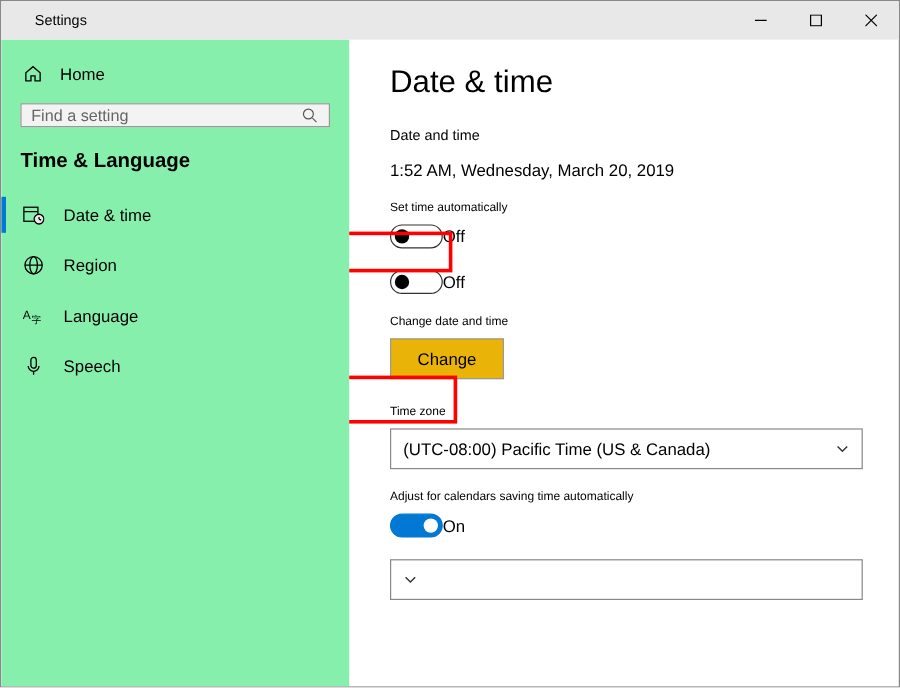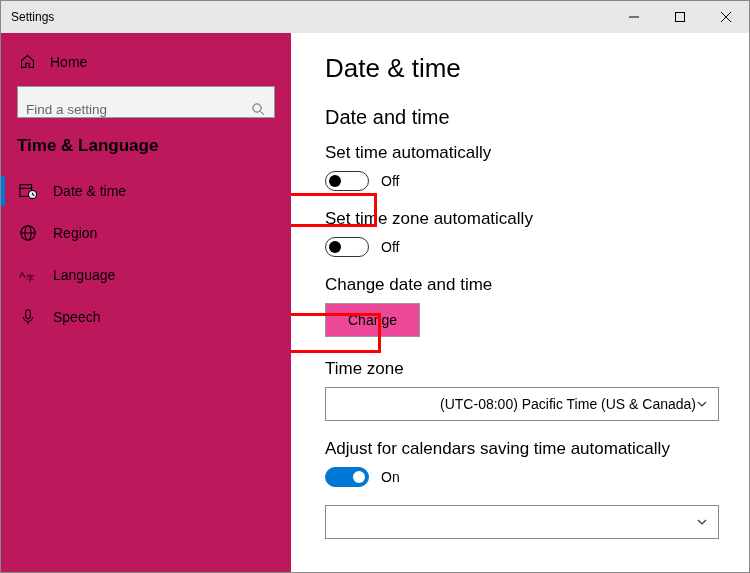--- a/index.html
+++ b/index.html
@@ -1,46 +1,46 @@
 <!DOCTYPE html>
 <html><head>
 <meta charset="utf-8">
 <style>
   * { margin: 0; padding: 0; box-sizing: border-box; font-family: "Segoe UI", Arial, sans-serif; }
   body { background: #fff; }
   .window { width: 750px; height: 573px; border: 1px solid #888; position: relative; display: flex; flex-direction: column; overflow: hidden; }
   .titlebar { height: 32px; display: flex; align-items: center; justify-content: space-between; background: #e8e8e8; }
-  .titlebar-left { display: flex; align-items: center; padding-left: 10px; gap: 8px; }
+  .titlebar-left { display: flex; align-items: center; padding-left: 28px; gap: 8px; }
   .titlebar-title { font-size: 12px; color: #000; }
   .title-controls { display: flex; }
   .tc-btn { width: 46px; height: 32px; display: flex; align-items: center; justify-content: center; color: #000; }
   .body { flex: 1; display: flex; overflow: hidden; }
-  .sidebar { width: 290px; background: #be185d; padding-top: 10px; }
+  .sidebar { width: 290px; background: #86efac; padding-top: 10px; }
   .nav-home { display: flex; align-items: center; gap: 14px; padding: 10px 18px; font-size: 14px; color: #000; }
   .search-wrap { padding: 6px 16px 12px 16px; }
-  .search { display: flex; align-items: flex-end; border: 1px solid #999; background: #f3f3f3; height: 32px; padding: 0 8px; }
+  .search { display: flex; align-items: center; border: 1px solid #999; background: #f3f3f3; height: 20px; padding: 0 8px; }
   .search input { flex: 1; border: none; background: transparent; font-size: 13.5px; outline: none; color: #555; }
   .search input::placeholder { color: #666; }
   .section-title { font-size: 17px; font-weight: 600; padding: 6px 16px 14px 16px; color: #000; }
   .nav-item { display: flex; align-items: center; gap: 16px; padding: 12px 18px; font-size: 14px; color: #000; position: relative; }
   .nav-item.active::before { content: ""; position: absolute; left: 0; top: 6px; bottom: 6px; width: 4px; background: #0078d4; }
   .nav-item .ico { width: 18px; height: 18px; display: inline-flex; align-items: center; justify-content: center; }
   .content { flex: 1; padding: 14px 30px 0 34px; overflow: auto; position: relative; color: #000; }
   .page-title { font-size: 26px; font-weight: 400; margin-bottom: 22px; margin-top: 6px; }
-  .sub-heading { font-size: 20px; font-weight: 400; margin-bottom: 14px; }
+  .sub-heading { font-size: 12px; font-weight: 400; margin-bottom: 14px; }
   .stamp { font-size: 14px; margin-bottom: 18px; }
-  .setting-label { font-size: 17px; margin-bottom: 8px; }
-  .toggle-row { display: flex; align-items: center; gap: 12px; margin-bottom: 18px; }
+  .setting-label { font-size: 10px; margin-bottom: 8px; }
+  .toggle-row { display: flex; align-items: center; gap: 0; margin-bottom: 18px; }
   .toggle { width: 44px; height: 20px; border-radius: 10px; border: 1px solid #333; position: relative; background: #fff; }
   .toggle .knob { width: 12px; height: 12px; border-radius: 50%; background: #000; position: absolute; top: 3px; left: 3px; }
   .toggle.on { background: #0078d4; border-color: #0078d4; }
   .toggle.on .knob { background: #fff; left: auto; right: 3px; }
   .toggle-state { font-size: 14px; }
-  .btn { display: inline-block; padding: 8px 22px; background: #ec4899; border: 1px solid #999; font-size: 14px; margin-bottom: 20px; }
-  .dropdown { border: 1px solid #888; height: 34px; display: flex; align-items: center; justify-content: flex-end; padding: 0 10px; font-size: 14px; margin-bottom: 18px; background: #fff; width: 395px; max-width: 100%; }
+  .btn { display: inline-block; padding: 8px 22px; background: #eab308; border: 1px solid #999; font-size: 14px; margin-bottom: 20px; }
+  .dropdown { border: 1px solid #888; height: 34px; display: flex; align-items: center; justify-content: space-between; padding: 0 10px; font-size: 14px; margin-bottom: 18px; background: #fff; width: 395px; max-width: 100%; }
   .highlight { position: absolute; border: 3px solid #ff0000; pointer-events: none; z-index: 10; }
   svg { display: block; }
   .content::-webkit-scrollbar { width: 0; }
 </style>
 </head>
 <body>
 
 <div class="window">
 
   <div class="titlebar">
@@ -138,30 +138,30 @@
         <span>Speech</span>
       </div>
     </div>
 
     <div class="content">
 
       <h1 class="page-title">Date &amp; time</h1>
 
       <h2 class="sub-heading">Date and time</h2>
 
+      <div class="stamp">1:52 AM, Wednesday, March 20, 2019</div>
 
       <div class="setting-label">Set time automatically</div>
       <div class="toggle-row" id="toggle-time-row">
         <div class="toggle">
             <div class="knob"></div>
           </div>
         <span class="toggle-state">Off</span>
       </div>
 
-      <div class="setting-label">Set time zone automatically</div>
       <div class="toggle-row">
         <div class="toggle">
             <div class="knob"></div>
           </div>
         <span class="toggle-state">Off</span>
       </div>
 
       <div class="setting-label">Change date and time</div>
       <div style="margin-bottom:22px" id="change-btn-wrap">
         <span class="btn" style="margin-bottom:0">Change</span>

